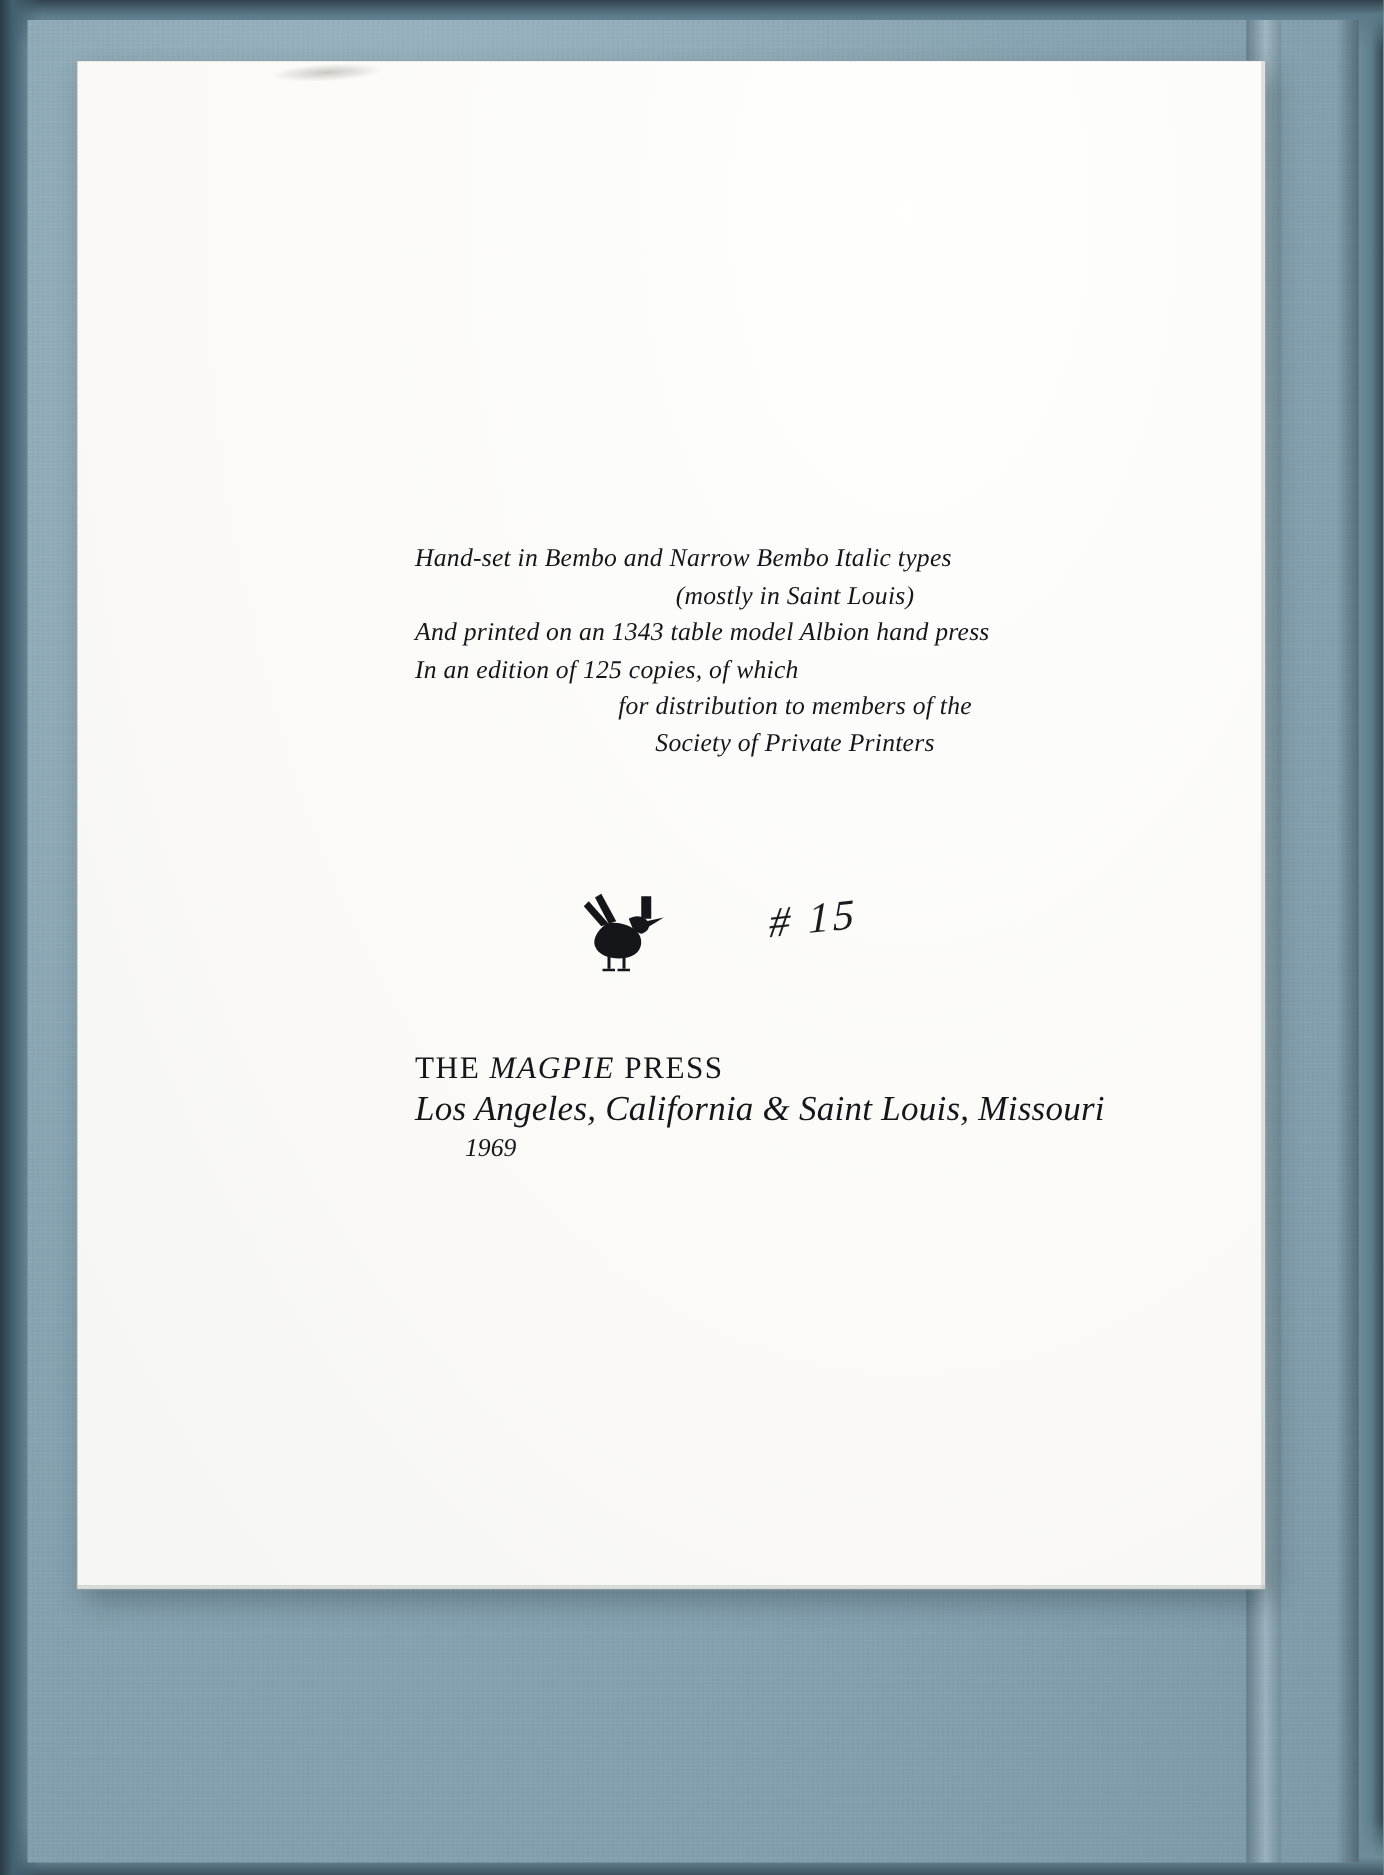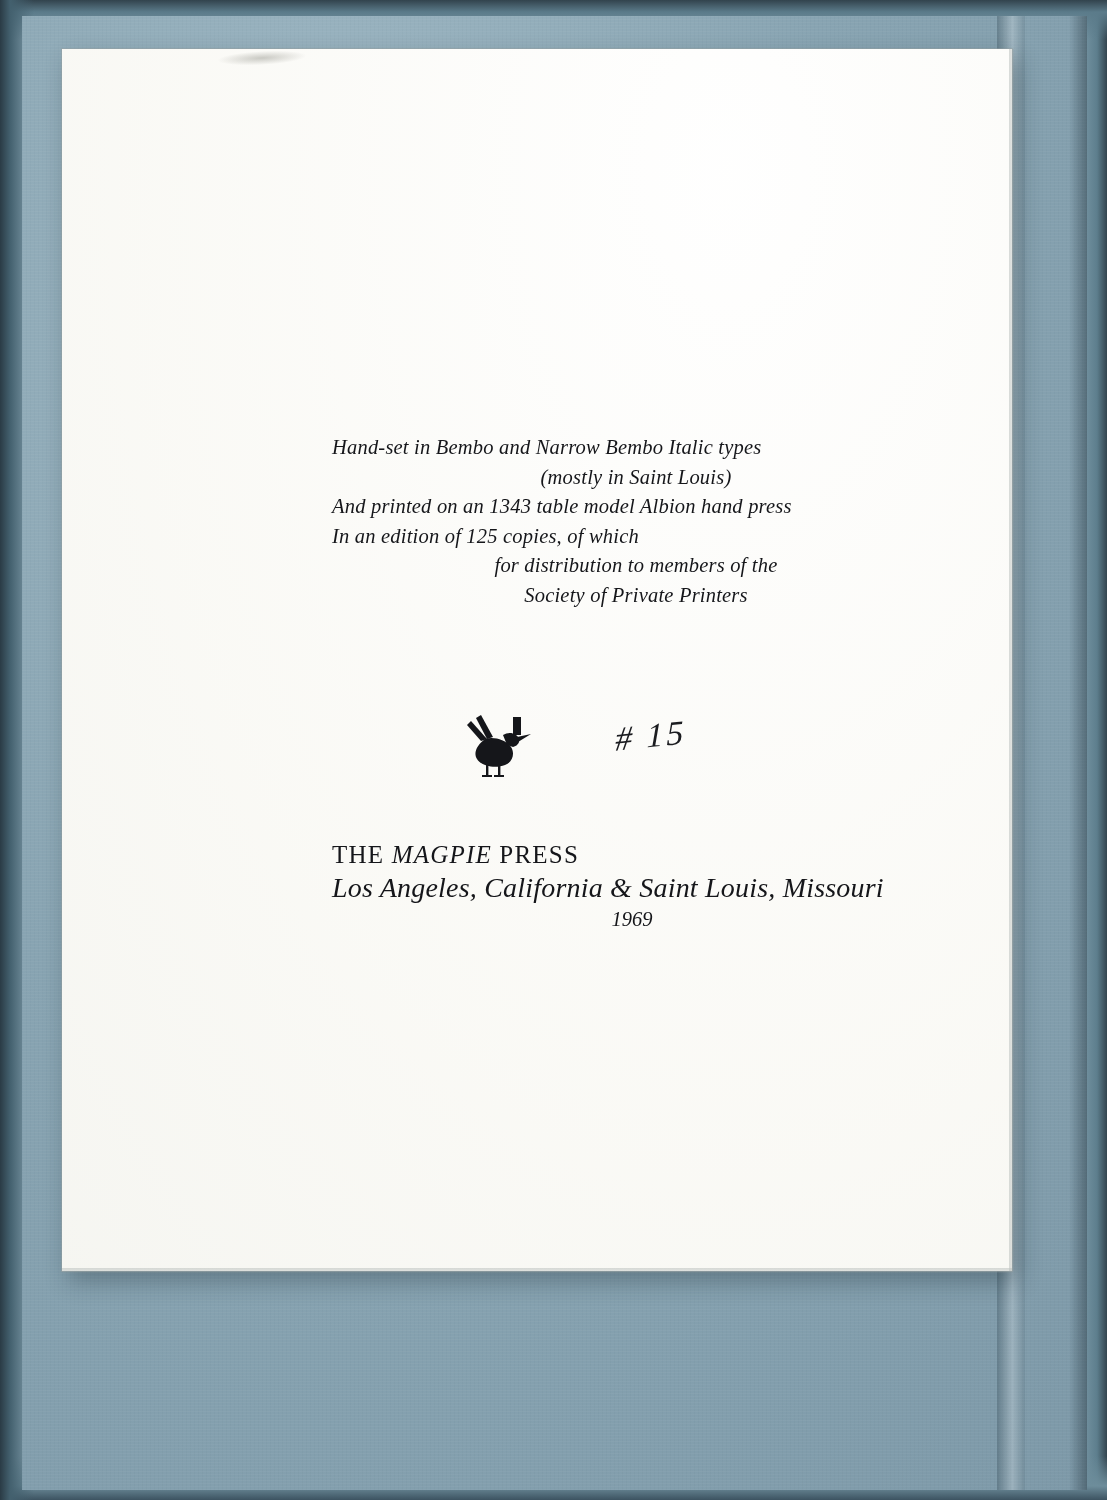--- a/index.html
+++ b/index.html
@@ -191,21 +191,20 @@
     line-height: 33px;
     letter-spacing: .2px;
     white-space: nowrap;
   }
   .press-year {
     font-family: "Liberation Serif", serif;
     font-style: italic;
     font-size: 20.5px;
     line-height: 31px;
     padding-left: 40px;
-    text-align: center;
   }
 </style>
 </head>
 <body>
 
 <div class="page-root">
 
   <div class="scan-edge"></div>
 
   <div class="cover">

